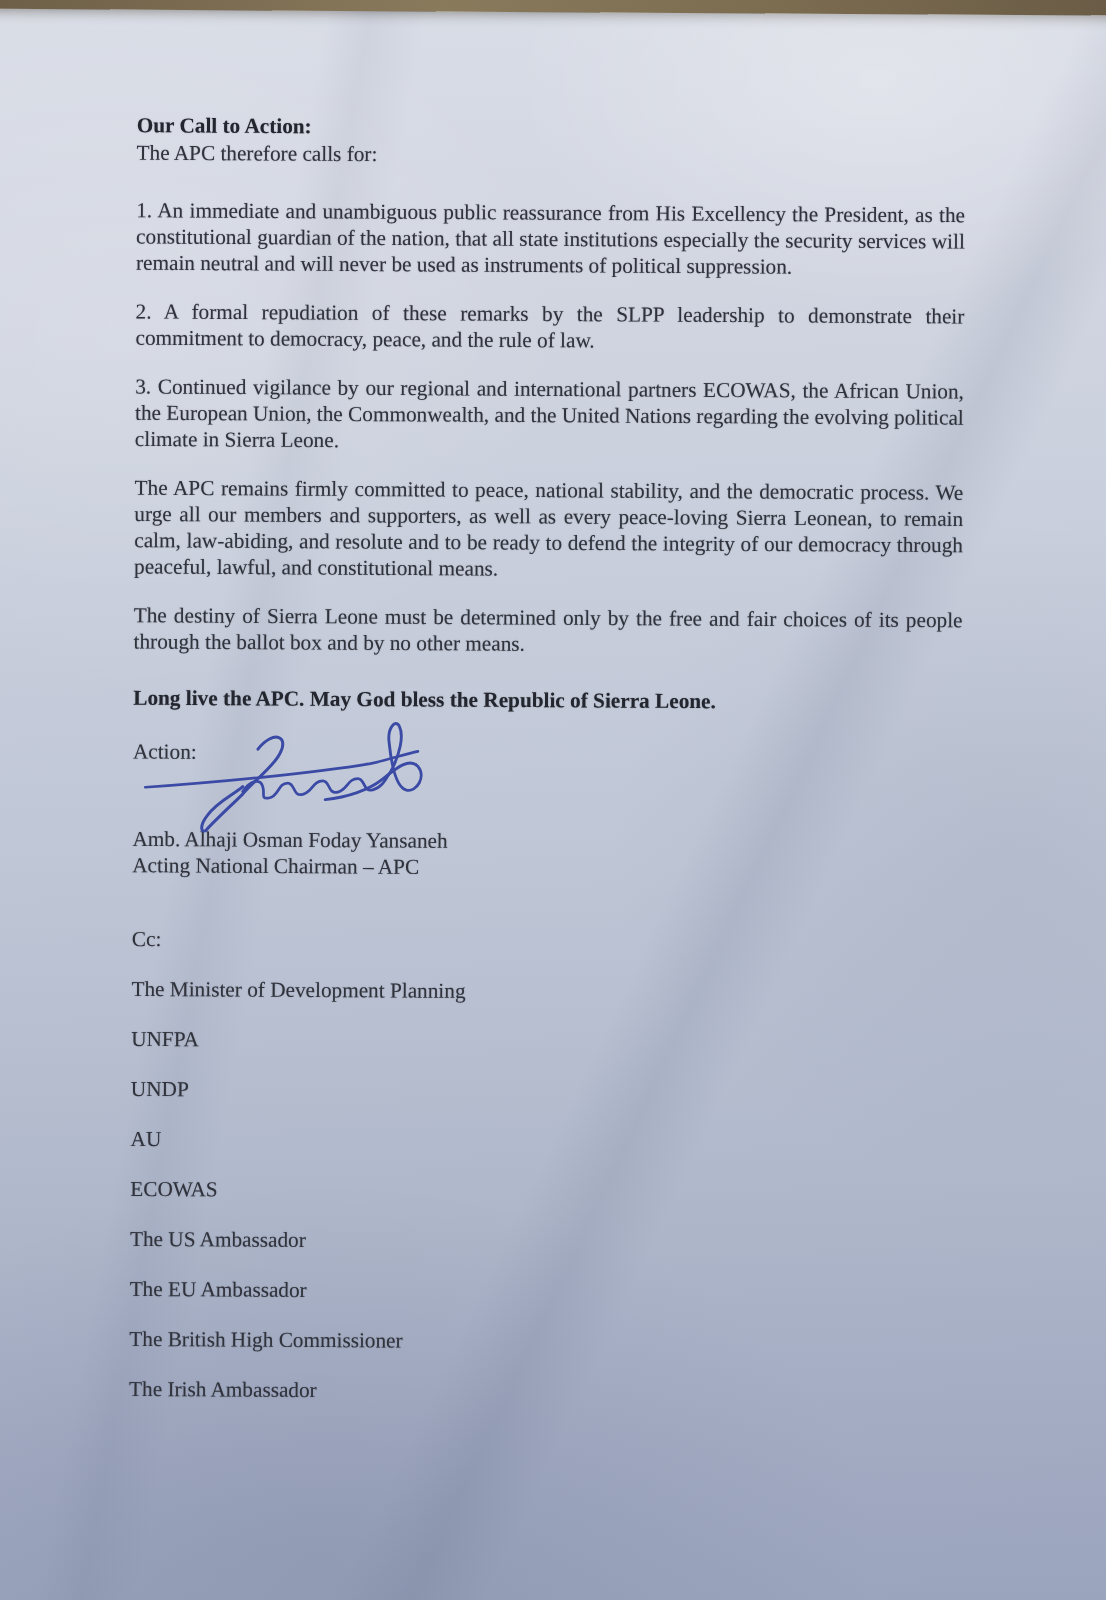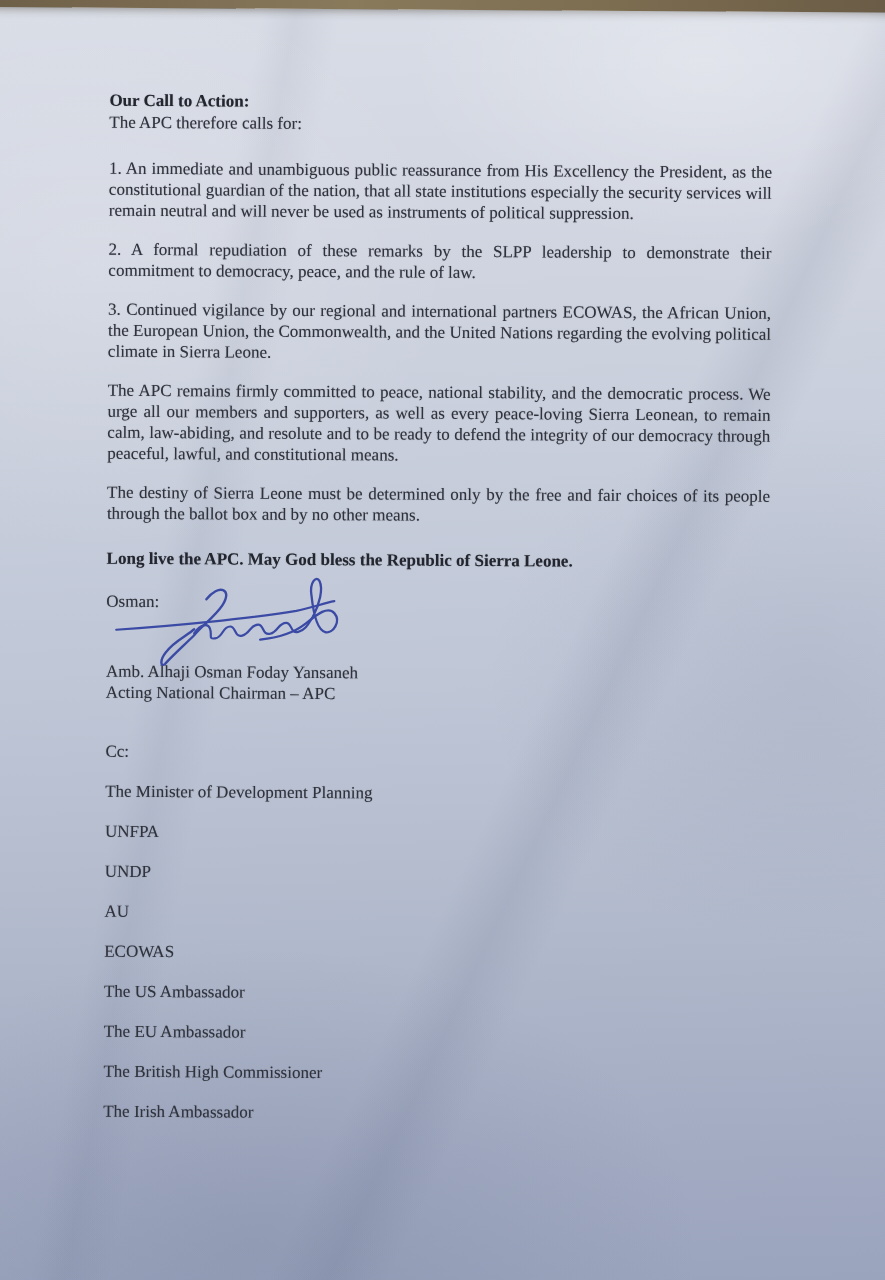--- a/index.html
+++ b/index.html
@@ -130,21 +130,21 @@
     <p class="para first">1. An immediate and unambiguous public reassurance from His Excellency the President, as the constitutional guardian of the nation, that all state institutions especially the security services will remain neutral and will never be used as instruments of political suppression.</p>
     <p class="para">2. A formal repudiation of these remarks by the SLPP leadership to demonstrate their commitment to democracy, peace, and the rule of law.</p>
     <p class="para">3. Continued vigilance by our regional and international partners ECOWAS, the African Union, the European Union, the Commonwealth, and the United Nations regarding the evolving political climate in Sierra Leone.</p>
 
     <p class="para">The APC remains firmly committed to peace, national stability, and the democratic process. We urge all our members and supporters, as well as every peace-loving Sierra Leonean, to remain calm, law-abiding, and resolute and to be ready to defend the integrity of our democracy through peaceful, lawful, and constitutional means.</p>
     <p class="para">The destiny of Sierra Leone must be determined only by the free and fair choices of its people through the ballot box and by no other means.</p>
 
     <p class="closing">Long live the APC. May God bless the Republic of Sierra Leone.</p>
 
     <div class="sig-row">
-      <span class="signed-label">Osman:</span>
+      <span class="signed-label">Action:</span>
       <svg class="signature-svg" viewBox="0 0 240 96" fill="none" xmlns="http://www.w3.org/2000/svg">
 
         <path d="M96,28 C108,12 123,17 112,34 C104,46 92,54 84,64 C74,74 60,87 55,93 C51,96 49,90 56,81 C64,70 76,65 84,58" stroke="#3a4aa5" stroke-width="2.4" stroke-linecap="round" stroke-linejoin="round"></path>
 
         <path d="M84,62 C90,53 98,51 100,58 C102,64 98,68 105,67 C113,66 112,55 120,55 C126,55 124,66 132,64 C140,62 140,53 148,53 C154,53 152,64 160,62 C168,60 168,51 176,51 C182,51 180,62 188,60 C196,58 199,50 203,44" stroke="#3a4aa5" stroke-width="2.2" stroke-linecap="round" stroke-linejoin="round"></path>
 
         <path d="M6,59 C60,55 140,47 186,39 C200,36 214,31 224,29" stroke="#3a4aa5" stroke-width="2.1" stroke-linecap="round"></path>
 
         <path d="M203,44 C209,32 213,17 209,9 C206,3 199,10 201,23 C203,41 207,58 215,60 C223,62 231,49 224,41 C217,33 205,44 195,52 C185,60 168,66 150,68" stroke="#3a4aa5" stroke-width="2.3" stroke-linecap="round" stroke-linejoin="round"></path>
       </svg>

